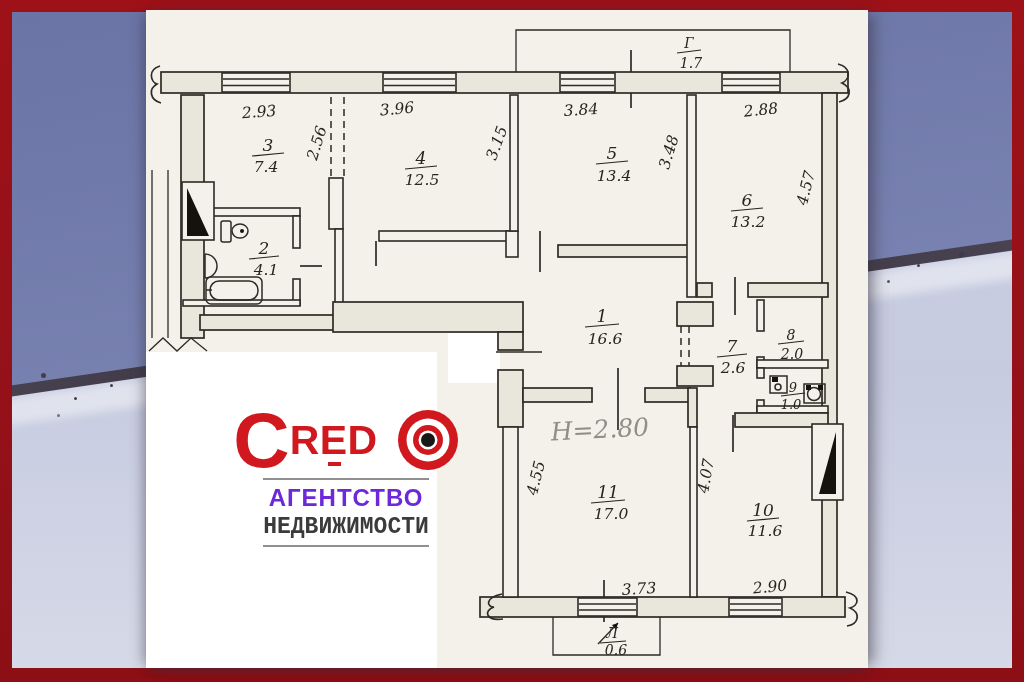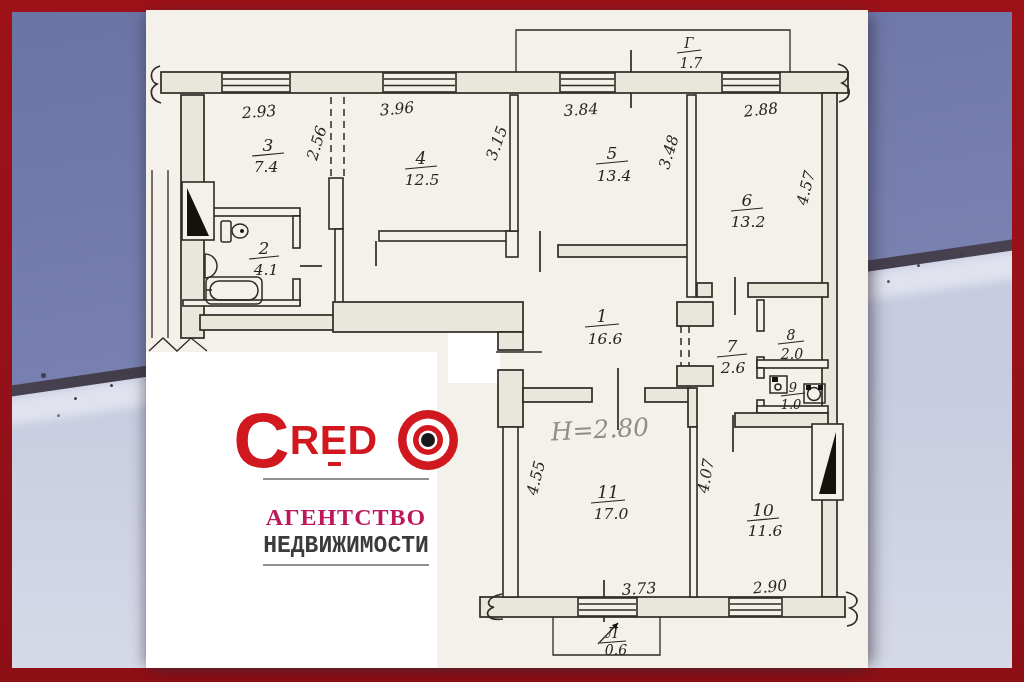--- a/index.html
+++ b/index.html
@@ -43,21 +43,21 @@
   
   .logo{position:absolute;left:95px;top:399px;width:210px;text-align:center;}
   .brand{display:flex;align-items:center;justify-content:center;}
   .brand-c{font-weight:bold;font-size:78px;line-height:.78;color:var(--brand-red,#d2181f);letter-spacing:-2px;}
   .red-wrap{position:relative;display:inline-block;margin:0 16px 0 2px;}
   .brand-red{font-weight:bold;font-size:41px;line-height:1;color:var(--brand-red,#d2181f);letter-spacing:.5px;}
   .e-dash{position:absolute;left:44%;bottom:-5px;width:13px;height:4px;background:var(--brand-red,#d2181f);}
   .bullseye{margin-left:3px;flex:0 0 auto;}
   .rule{height:2px;background:#8f8f8f;width:166px;margin:7px auto 0;}
   .rule.r2{margin-top:5px;}
-  .tag1{margin-top:24px;font-weight:bold;font-size:24px;letter-spacing:1px;color:#be185d;font-family:Liberation Serif, serif;}
+  .tag1{margin-top:4px;font-weight:bold;font-size:24px;letter-spacing:1px;color:#6d28d9;}
   .tag2{margin-top:2px;font-weight:bold;font-size:23px;letter-spacing:0;color:#3b3b3b;font-family:Liberation Mono, monospace;}
 </style>
 </head>
 <body>
 
 <div class="stage">
   <div class="bg-wall">
     <div class="wall-upper"></div>
     <div class="wall-scuff"></div>
     <div class="wall-stripe"></div>

